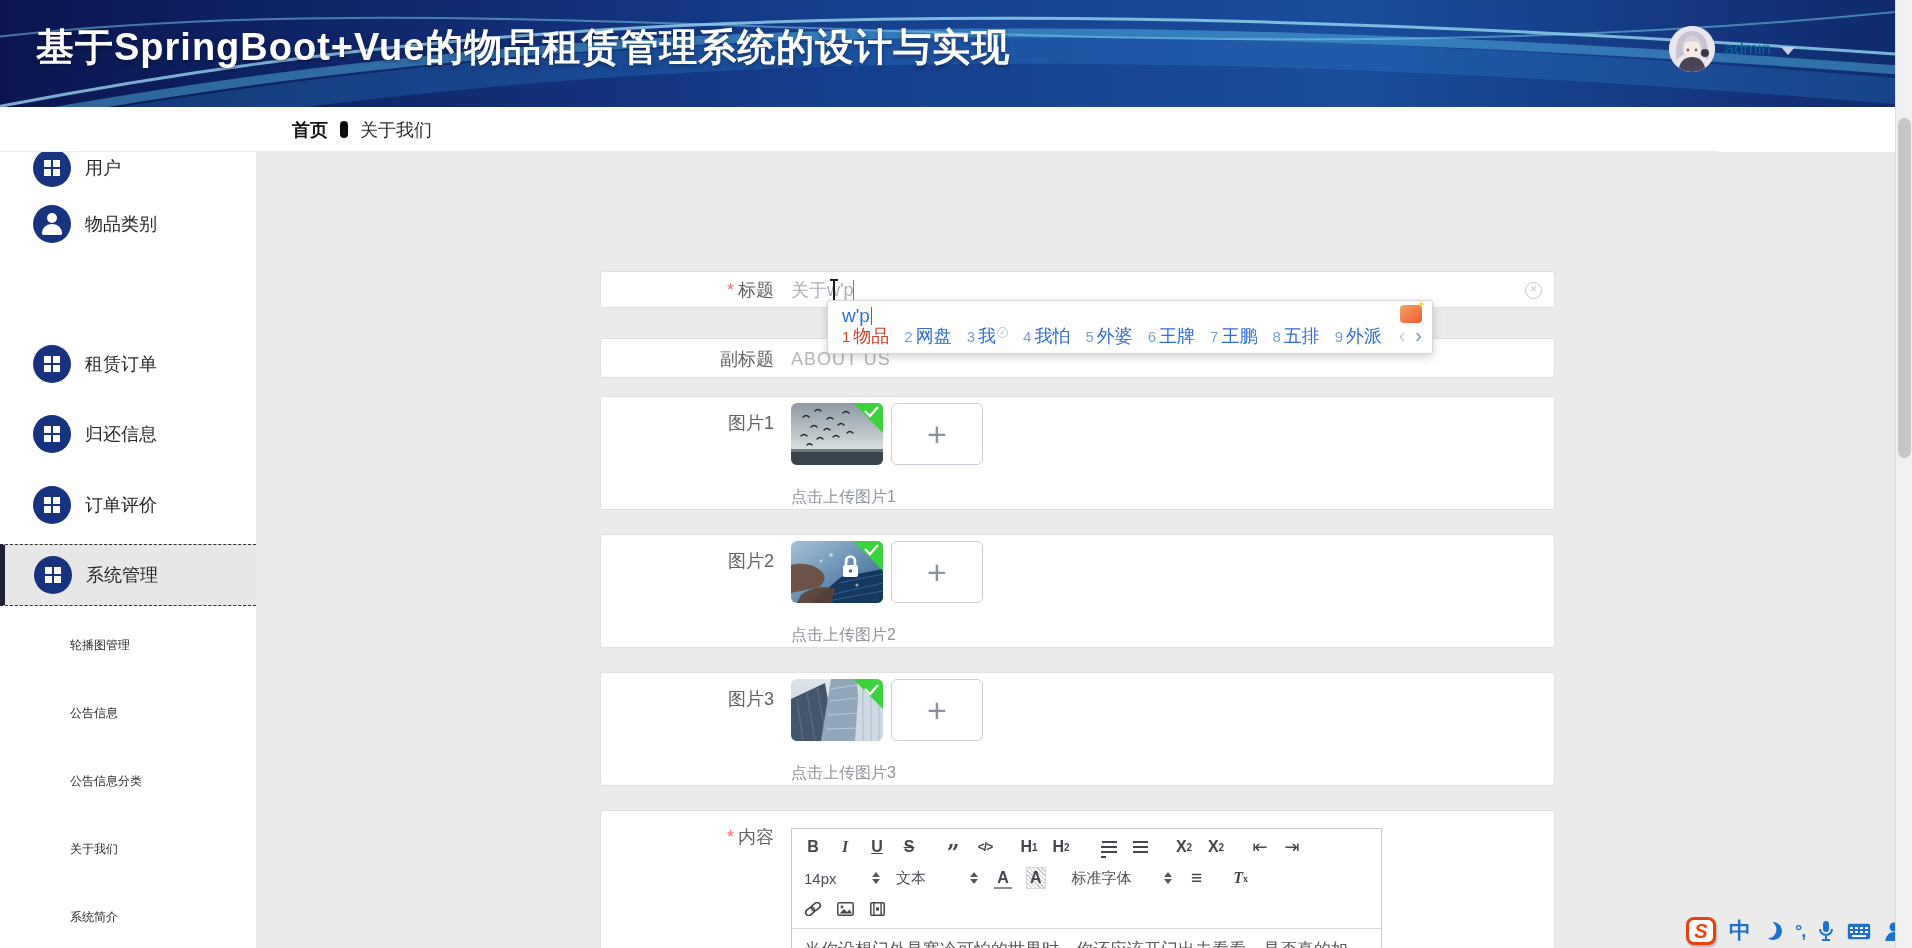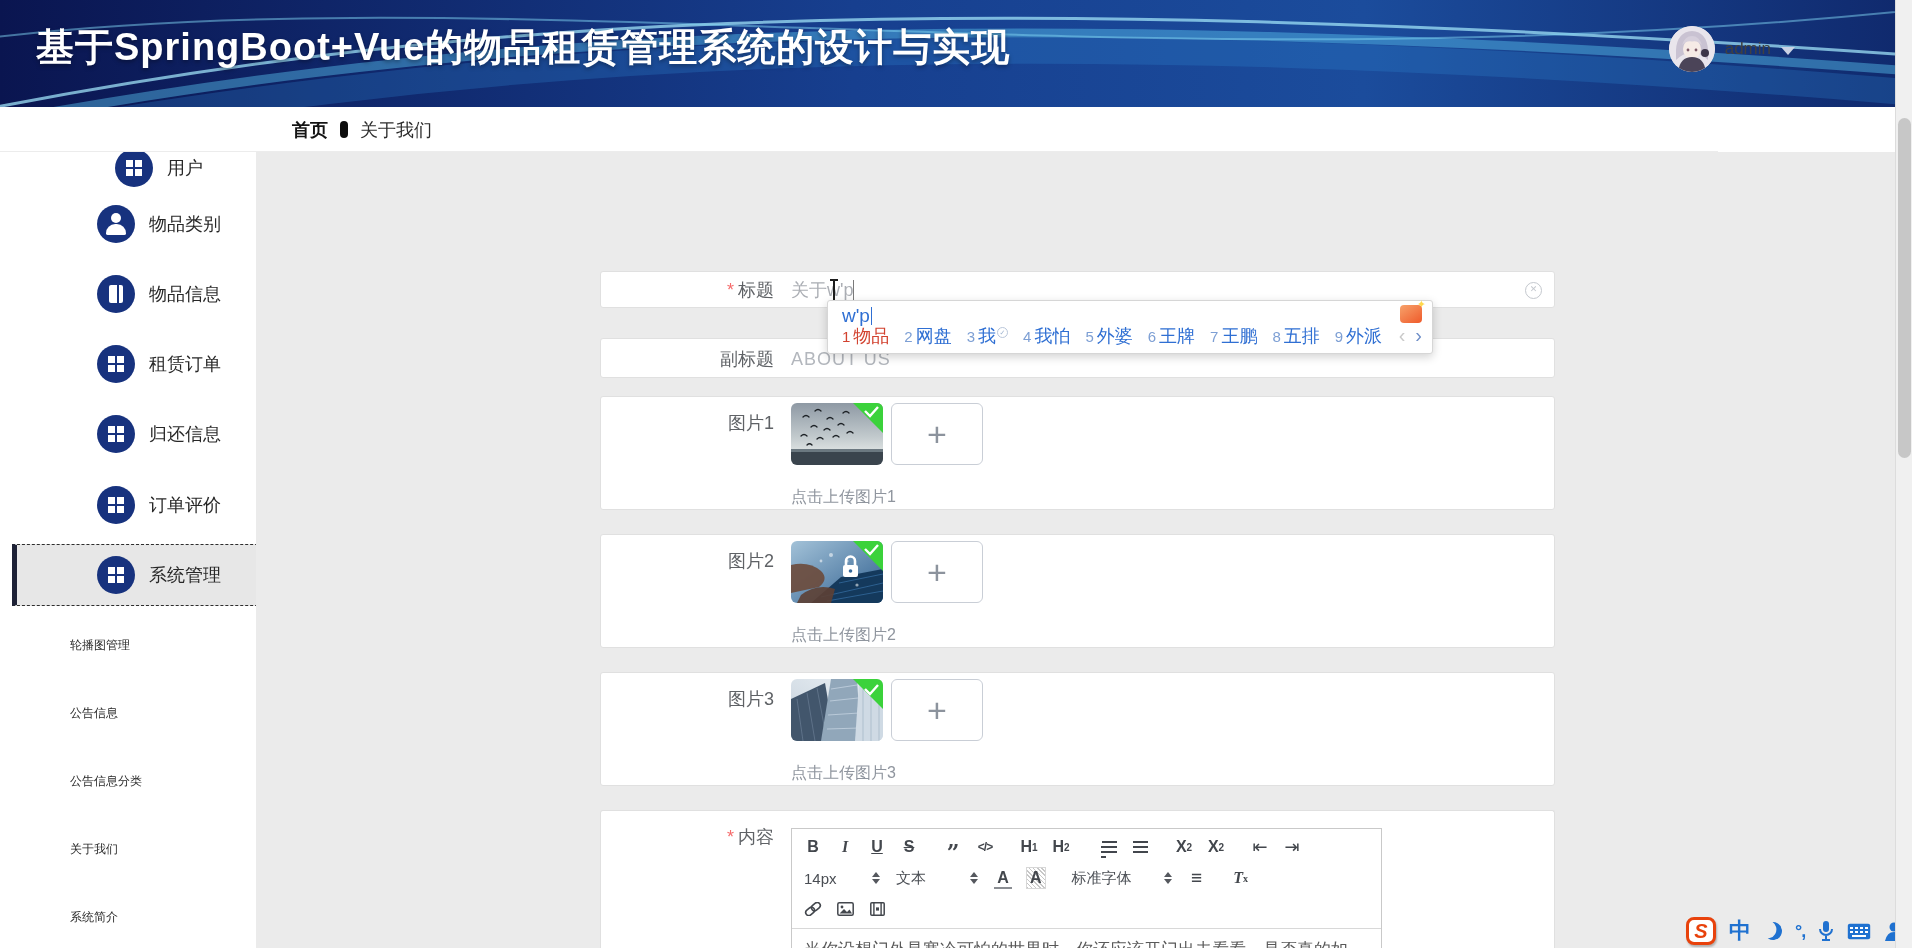--- a/index.html
+++ b/index.html
@@ -7,33 +7,33 @@
   body { font-family:"Liberation Sans","DejaVu Sans",sans-serif; background:#fff; position:relative; }
   .page { position:absolute; inset:0; width:1912px; height:948px; overflow:hidden; background:#fff; }
 
   
   .header { position:absolute; left:0; top:0; width:1895px; height:107px; overflow:hidden; }
   .hdr-bg { position:absolute; inset:0; width:100%; height:100%; }
   .page-title { position:absolute; left:36px; top:22px; font-size:38px; font-weight:700; color:#fff;
     letter-spacing:1px; text-shadow:0 2px 4px rgba(0,0,0,.35); white-space:nowrap; }
   .user-menu { position:absolute; right:100px; top:24px; height:50px; display:flex; align-items:center; gap:10px; cursor:pointer; }
   .avatar { width:46px; height:46px; border-radius:50%; overflow:hidden; background:#e8e4ea; flex:0 0 46px; }
-  .user-name { color:#404040; font-size:17px; }
+  .user-name { color:#0369a1; font-size:17px; }
   .caret-down { width:0; height:0; border-left:7px solid transparent; border-right:7px solid transparent; border-top:8px solid #c9d2e4; margin-top:3px; }
 
   
   .crumb-bar { position:absolute; left:0; top:107px; width:1718px; height:45px; background:#fff; border-bottom:1px solid #ececec; }
   .crumb { position:absolute; left:292px; top:0; height:45px; display:flex; align-items:center; gap:12px; font-size:18px; color:#222; }
   .crumb-home { font-weight:700; color:#141414; cursor:pointer; }
   .crumb-sep { width:8px; height:17px; background:#0c0c0c; border-radius:4px; }
   .crumb-cur { color:#2c2c2c; }
 
   
   .sidebar { position:absolute; left:0; top:152px; width:256px; height:796px; background:#fff; overflow:hidden; }
-  .side-item { position:absolute; left:12px; width:261px; height:70px; display:flex; align-items:center; cursor:pointer;justify-content:center; }
+  .side-item { position:absolute; left:0; width:261px; height:70px; display:flex; align-items:center; cursor:pointer; }
   .side-item .ic { width:38px; height:38px; border-radius:50%; background:#17327e; margin-left:33px; position:relative; flex:0 0 38px; }
   .side-item .lbl { margin-left:14px; font-size:18px; color:#272727; white-space:nowrap; }
   .side-item.selected { background:#e7e7e7; border:1px dashed #2e2e2e; border-left:5px solid #1d2136; height:62px; }
   .side-item.selected .ic { margin-left:29px; }
   .side-sub { position:absolute; left:0; width:256px; height:68px; display:flex; align-items:center; cursor:pointer; }
   .side-sub .lbl { margin-left:70px; font-size:12px; color:#2a2a2a; }
 
   
   .g-grid::before { content:""; position:absolute; left:11px; top:11px; width:7px; height:7px; background:#fff;
     box-shadow:9px 0 0 #fff, 0 9px 0 #fff, 9px 9px 0 #fff; }
@@ -181,24 +181,20 @@
   </div>
 
   <div class="sidebar">
     <div class="side-item" style="top:-19px;">
       <span class="ic g-grid"></span>
       <span class="lbl">用户</span>
     </div>
     <div class="side-item" style="top:37px;">
       <span class="ic g-user"></span>
       <span class="lbl">物品类别</span>
-    </div>
-    <div class="side-item" style="top:107px;">
-      <span class="ic g-book"></span>
-      <span class="lbl">物品信息</span>
     </div>
     <div class="side-item" style="top:177px;">
       <span class="ic g-grid"></span>
       <span class="lbl">租赁订单</span>
     </div>
     <div class="side-item" style="top:247px;">
       <span class="ic g-grid"></span>
       <span class="lbl">归还信息</span>
     </div>
     <div class="side-item" style="top:318px;">

